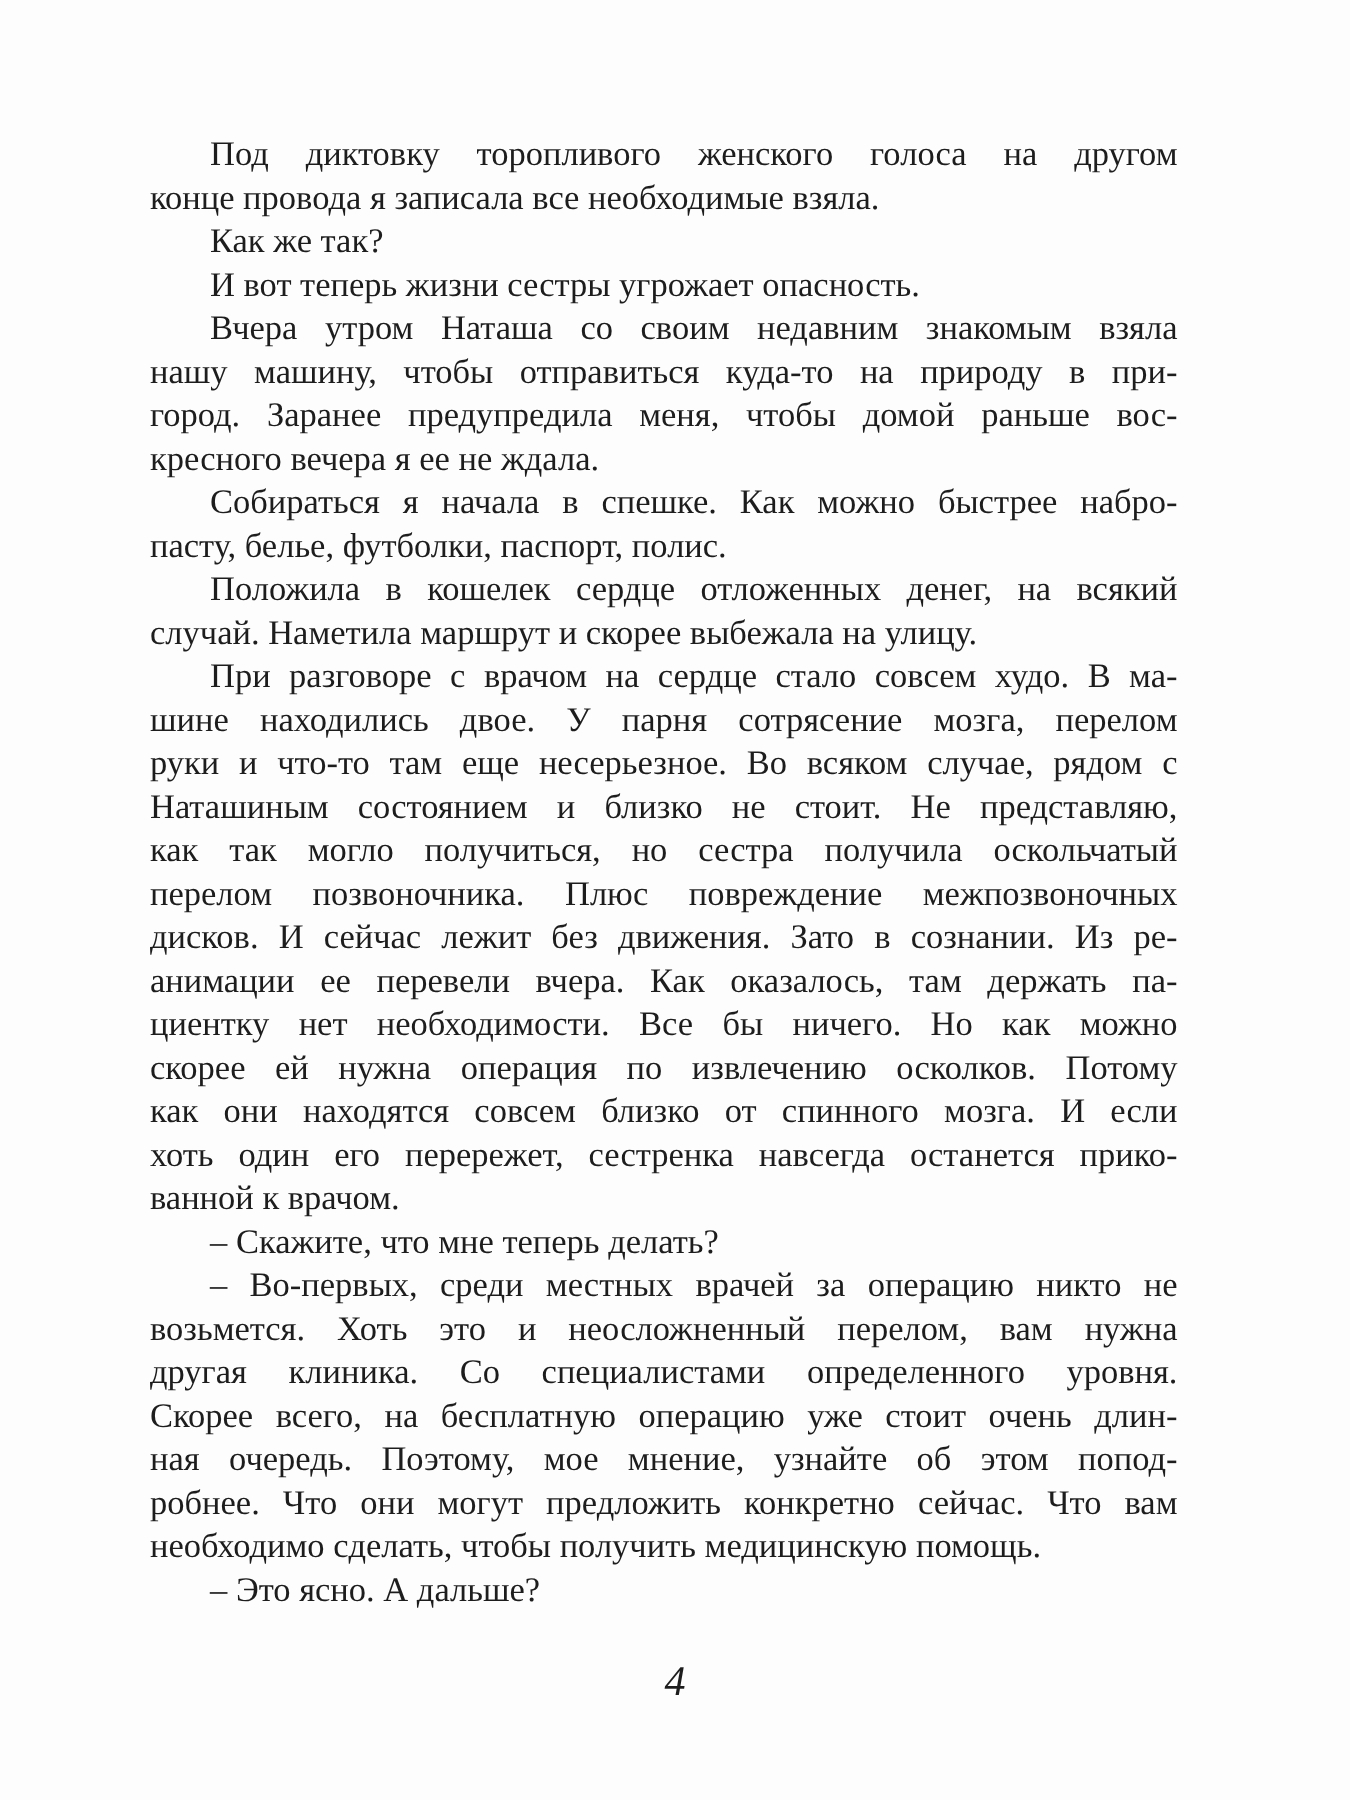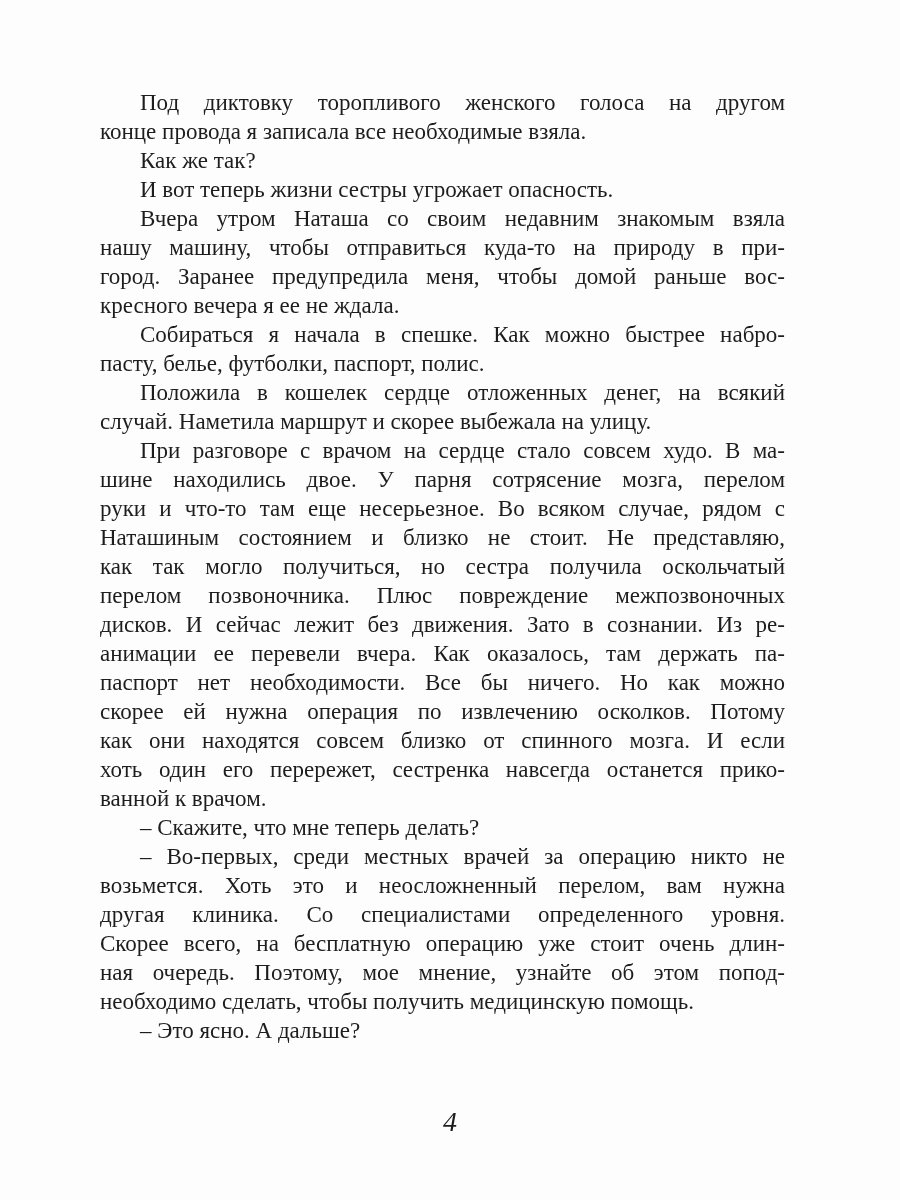--- a/index.html
+++ b/index.html
@@ -87,35 +87,36 @@
       </div>
       <div class="paragraph">
         <div class="line first justify">При разговоре с врачом на сердце стало совсем худо. В ма-</div>
         <div class="line justify">шине находились двое. У парня сотрясение мозга, перелом</div>
         <div class="line justify">руки и что-то там еще несерьезное. Во всяком случае, рядом с</div>
         <div class="line justify">Наташиным состоянием и близко не стоит. Не представляю,</div>
         <div class="line justify">как так могло получиться, но сестра получила оскольчатый</div>
         <div class="line justify">перелом позвоночника. Плюс повреждение межпозвоночных</div>
         <div class="line justify">дисков. И сейчас лежит без движения. Зато в сознании. Из ре-</div>
         <div class="line justify">анимации ее перевели вчера. Как оказалось, там держать па-</div>
-        <div class="line justify">паспорт нет необходимости. Все бы ничего. Но как можно</div>
+        <div class="line justify">циентку нет необходимости. Все бы ничего. Но как можно</div>
         <div class="line justify">скорее ей нужна операция по извлечению осколков. Потому</div>
         <div class="line justify">как они находятся совсем близко от спинного мозга. И если</div>
         <div class="line justify">хоть один его перережет, сестренка навсегда останется прико-</div>
         <div class="line">ванной к врачом.</div>
       </div>
       <div class="paragraph">
         <div class="line first">– Скажите, что мне теперь делать?</div>
       </div>
       <div class="paragraph">
         <div class="line first justify">– Во-первых, среди местных врачей за операцию никто не</div>
         <div class="line justify">возьмется. Хоть это и неосложненный перелом, вам нужна</div>
         <div class="line justify">другая клиника. Со специалистами определенного уровня.</div>
         <div class="line justify">Скорее всего, на бесплатную операцию уже стоит очень длин-</div>
         <div class="line justify">ная очередь. Поэтому, мое мнение, узнайте об этом попод-</div>
+        <div class="line justify">робнее. Что они могут предложить конкретно сейчас. Что вам</div>
         <div class="line">необходимо сделать, чтобы получить медицинскую помощь.</div>
       </div>
       <div class="paragraph">
         <div class="line first">– Это ясно. А дальше?</div>
       </div>
     </main>
   <div class="page-number">4</div>
 </div>
 
 </body></html>

